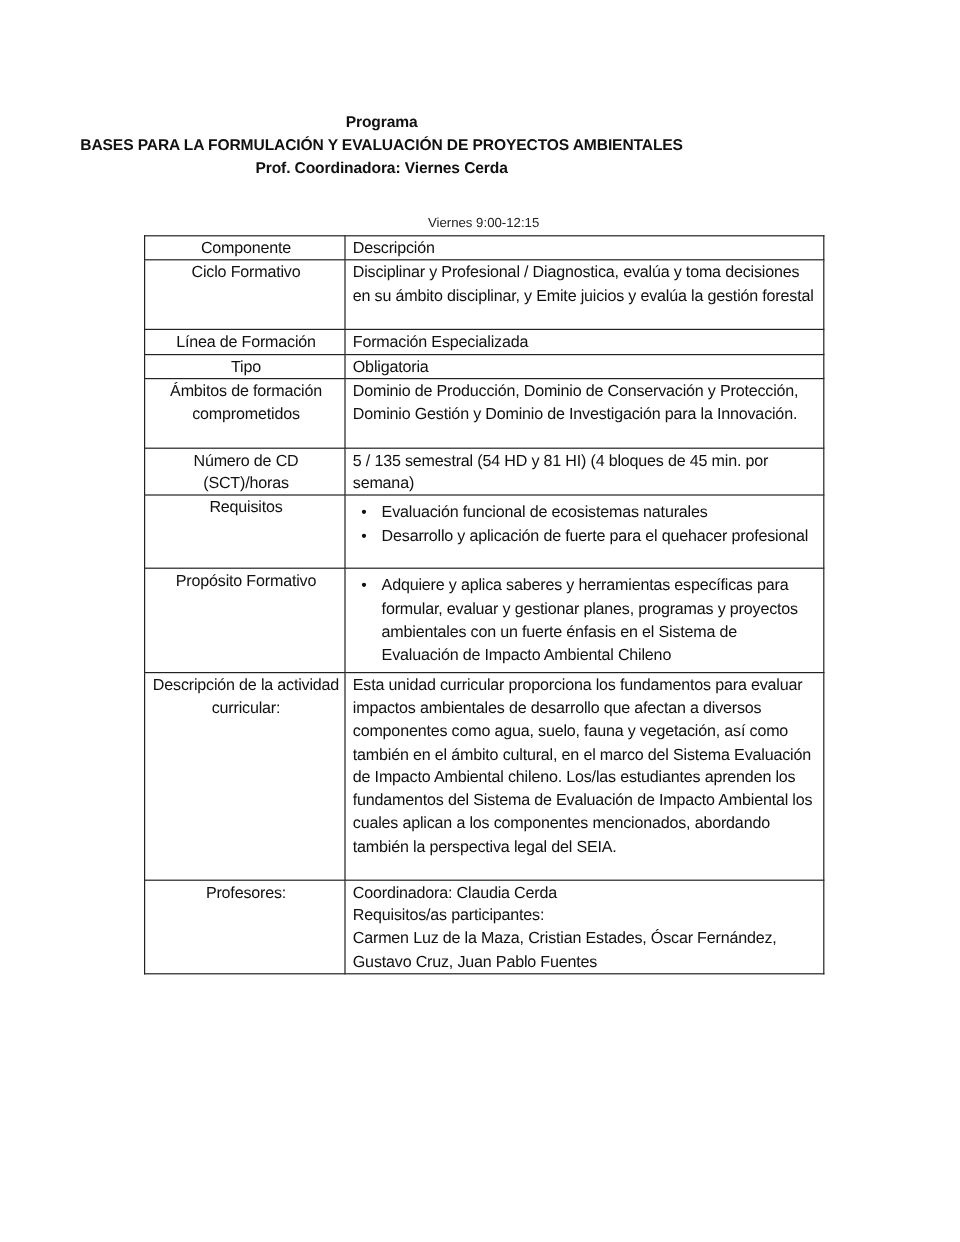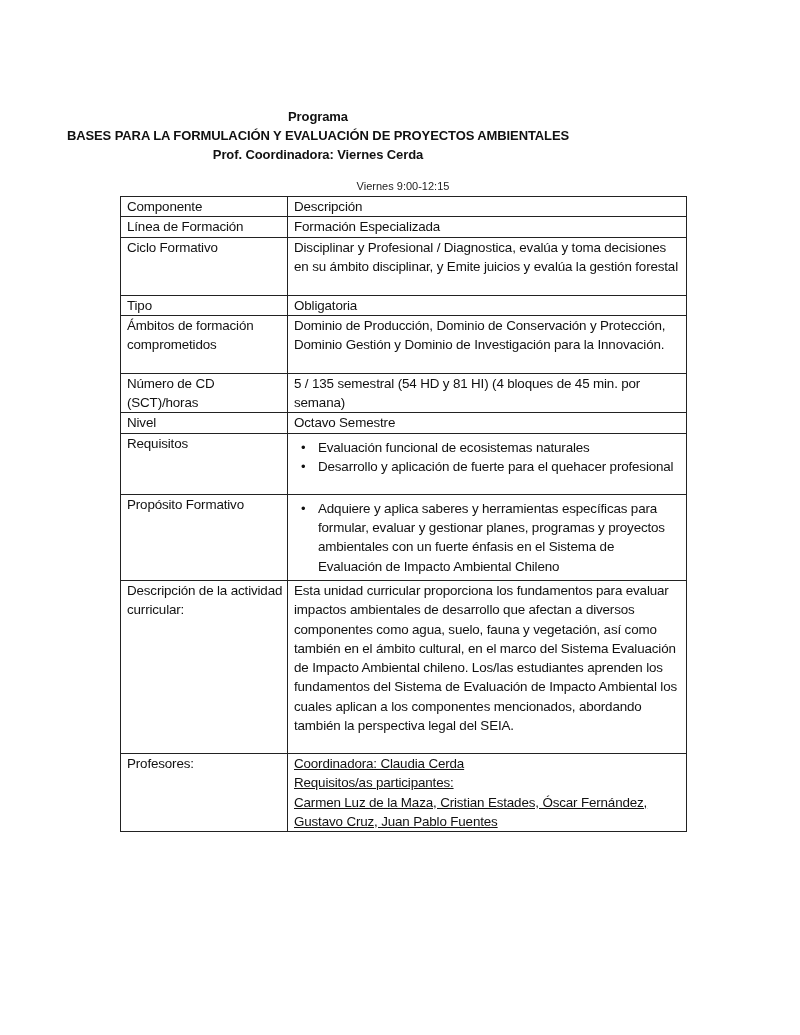--- a/index.html
+++ b/index.html
@@ -1,71 +1,67 @@
 <!DOCTYPE html>
 <html><head>
 <meta charset="utf-8">
 <style>
   html, body { margin: 0; padding: 0; background: #ffffff; }
   body { width: 800px; height: 1035px; position: relative; overflow: hidden;
          font-family: "Liberation Sans", "DejaVu Sans", sans-serif; color: #111; }
-  .header { position: absolute; left: 0; top: 107px; width: 636px; text-align: center; }
+  .header { position: absolute; left: 0; top: 92px; width: 636px; text-align: center; }
   .header .line { font-weight: bold; font-size: 13px; line-height: 19px; letter-spacing: -0.1px; }
   .schedule { position: absolute; left: 0; top: 179px; width: 806px; text-align: center;
               font-size: 11px; line-height: 14px; color: #222; }
   table.prog { position: absolute; left: 120px; top: 196px; width: 567px;
                border-collapse: collapse; table-layout: fixed; }
   table.prog td { border: 1.3px solid #222; vertical-align: top; padding: 0 4px 0 6px;
                   font-size: 13.4px; line-height: 19.3px; letter-spacing: -0.15px; }
-  table.prog td.k { width: 156px; }
+  table.prog td.k { width: 156px; text-align: center; }
   ul.bl { margin: 4px; padding: 0 0 0 20px; list-style: none; }
   ul.bl li { position: relative; }
   ul.bl li::before { content: "\2022"; position: absolute; left: -17px; top: 0; font-size: 13px; }
-  .pline { display: block; text-decoration: underline; }
+  .pline { display: block; }
 </style>
 </head>
 <body>
 
 <div class="header">
   <div class="line">Programa</div>
   <div class="line">BASES PARA LA FORMULACIÓN Y EVALUACIÓN DE PROYECTOS AMBIENTALES</div>
   <div class="line">Prof. Coordinadora: Viernes Cerda</div>
 </div>
 
 <div class="schedule">Viernes 9:00-12:15</div>
 
 <table class="prog">
   <tbody>
       <tr style="height:20px">
     <td class="k">Componente</td>
     <td>Descripción</td>
   </tr>
+  <tr style="height:58px">
+    <td class="k">Ciclo Formativo</td>
+    <td>Disciplinar y Profesional / Diagnostica, evalúa y toma decisiones en su ámbito disciplinar, y Emite juicios y evalúa la gestión forestal</td>
+  </tr>
   <tr style="height:20px">
     <td class="k">Línea de Formación</td>
     <td>Formación Especializada</td>
-  </tr>
-  <tr style="height:58px">
-    <td class="k">Ciclo Formativo</td>
-    <td>Disciplinar y Profesional / Diagnostica, evalúa y toma decisiones en su ámbito disciplinar, y Emite juicios y evalúa la gestión forestal</td>
   </tr>
   <tr style="height:19px">
     <td class="k">Tipo</td>
     <td>Obligatoria</td>
   </tr>
   <tr style="height:58px">
     <td class="k">Ámbitos de formación comprometidos</td>
     <td>Dominio de Producción, Dominio de Conservación y Protección, Dominio Gestión y Dominio de Investigación para la Innovación.</td>
   </tr>
   <tr style="height:39px">
     <td class="k">Número de CD (SCT)/horas</td>
     <td>5 / 135 semestral (54 HD y 81 HI) (4 bloques de 45 min. por semana)</td>
-  </tr>
-  <tr style="height:20px">
-    <td class="k">Nivel</td>
-    <td>Octavo Semestre</td>
   </tr>
   <tr style="height:61px">
     <td class="k">Requisitos</td>
     <td>
       <ul class="bl">
         <li>Evaluación funcional de ecosistemas naturales</li>
         <li>Desarrollo y aplicación de fuerte para el quehacer profesional</li>
       </ul>
     </td>
   </tr>

